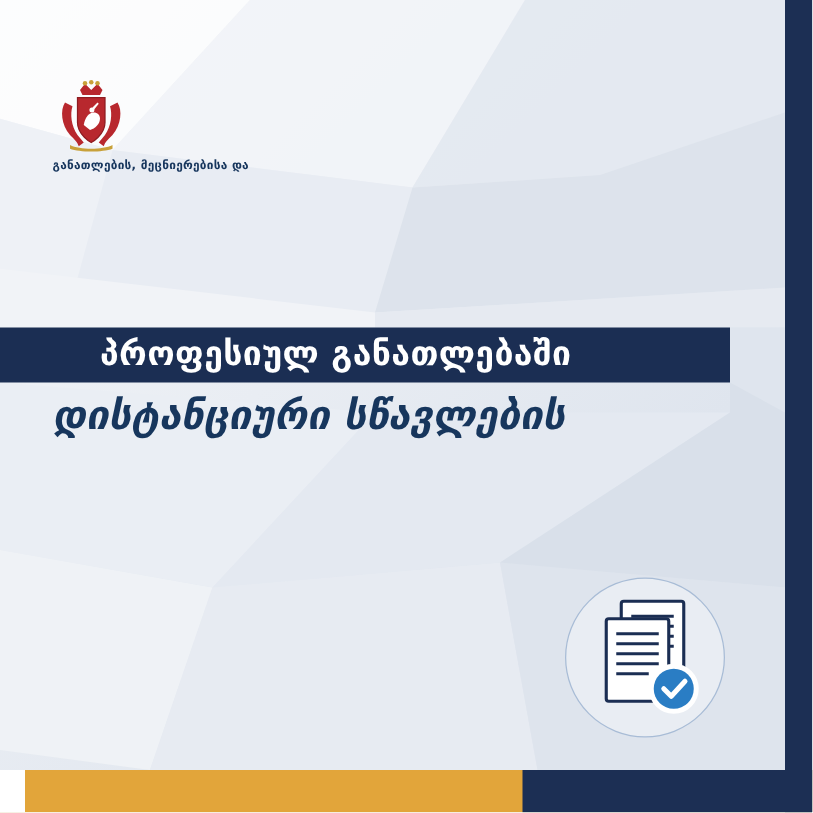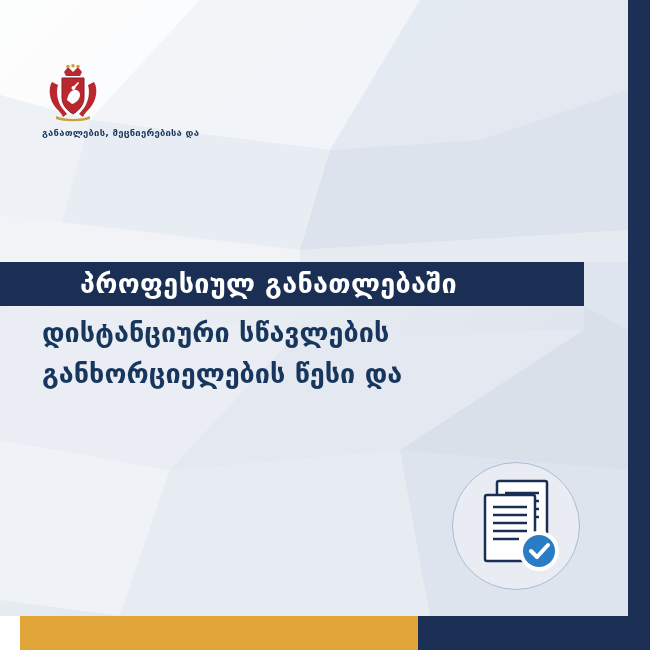--- a/index.html
+++ b/index.html
@@ -76,23 +76,24 @@
     letter-spacing: .3px;
     white-space: nowrap;
     margin-left: 36px;
   }
   .headline-rest {
     position: absolute;
     left: 42px;
     top: 312px;
     width: 560px;
     color: #17365d;
-    font-size: 27px;
+    font-size: 32px;
     font-weight: bold;
     line-height: 41px;
+    font-style: italic;
   }
 
   
   .doc-circle {
     position: absolute;
     left: 452px;
     top: 462px;
     width: 126px;
     height: 126px;
     border-radius: 50%;
@@ -181,21 +182,20 @@
     </div>
     <div class="ministry-name">
       <div>განათლების, მეცნიერებისა და</div>
     </div>
   </div>
 
   <div class="headline-band"></div>
   <div class="headline-band-text">პროფესიულ განათლებაში</div>
   <div class="headline-rest">
     <div>დისტანციური სწავლების</div>
-    <div>განხორციელების წესი და</div>
   </div>
 
   <div class="doc-circle"></div>
   <div class="doc-icon">
     <svg viewBox="0 0 92 96" width="92" height="96">
 
       <rect x="20" y="2" width="50" height="66" rx="2" fill="#ffffff" stroke="#1b2e53" stroke-width="2.5"></rect>
       <line x1="28" y1="14" x2="62" y2="14" stroke="#1b2e53" stroke-width="2.5"></line>
       <line x1="28" y1="22" x2="62" y2="22" stroke="#1b2e53" stroke-width="2.5"></line>
       <line x1="28" y1="30" x2="62" y2="30" stroke="#1b2e53" stroke-width="2.5"></line>

